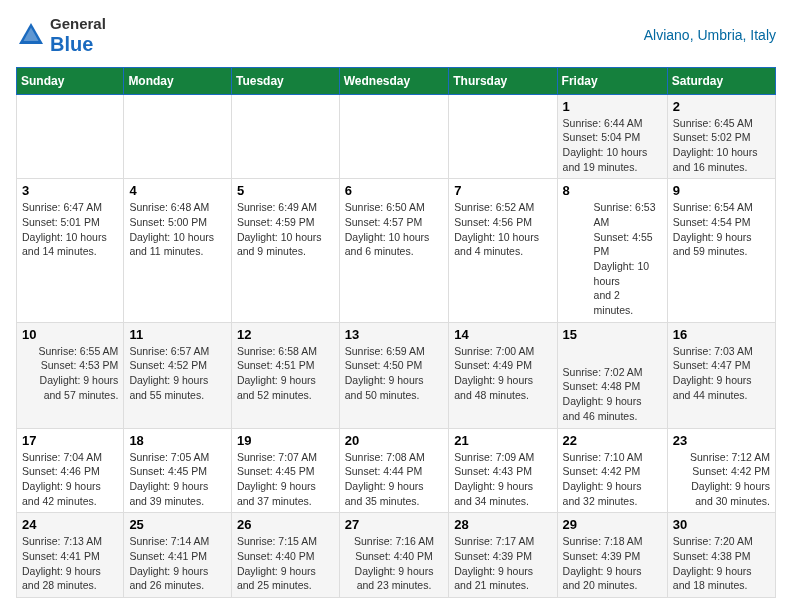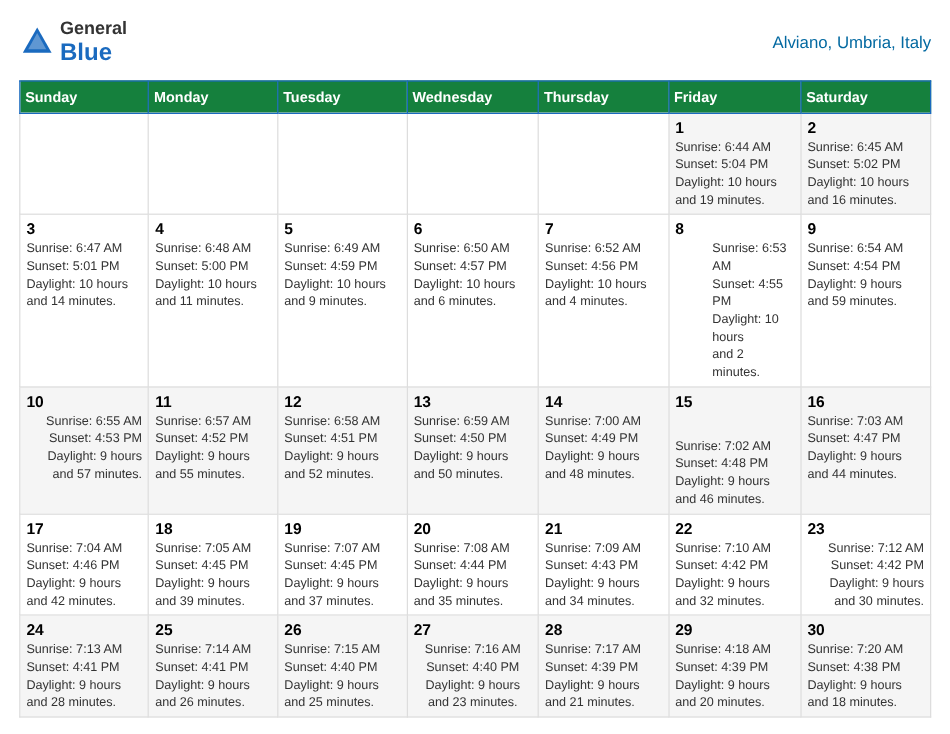--- a/index.html
+++ b/index.html
@@ -334,21 +334,21 @@
         </td>
         <td>
           <span class="day-num">28</span>
           <div class="day-info" style="white-space: pre-line;">Sunrise: 7:17 AM
 Sunset: 4:39 PM
 Daylight: 9 hours
 and 21 minutes.</div>
         </td>
         <td>
           <span class="day-num">29</span>
-          <div class="day-info" style="white-space: pre-line;">Sunrise: 4:18 AM
+          <div class="day-info" style="white-space: pre-line;">Sunrise: 7:18 AM
 Sunset: 4:39 PM
 Daylight: 9 hours
 and 20 minutes.</div>
         </td>
         <td>
           <span class="day-num">30</span>
           <div class="day-info" style="white-space: pre-line;">Sunrise: 7:20 AM
 Sunset: 4:38 PM
 Daylight: 9 hours
 and 18 minutes.</div>

